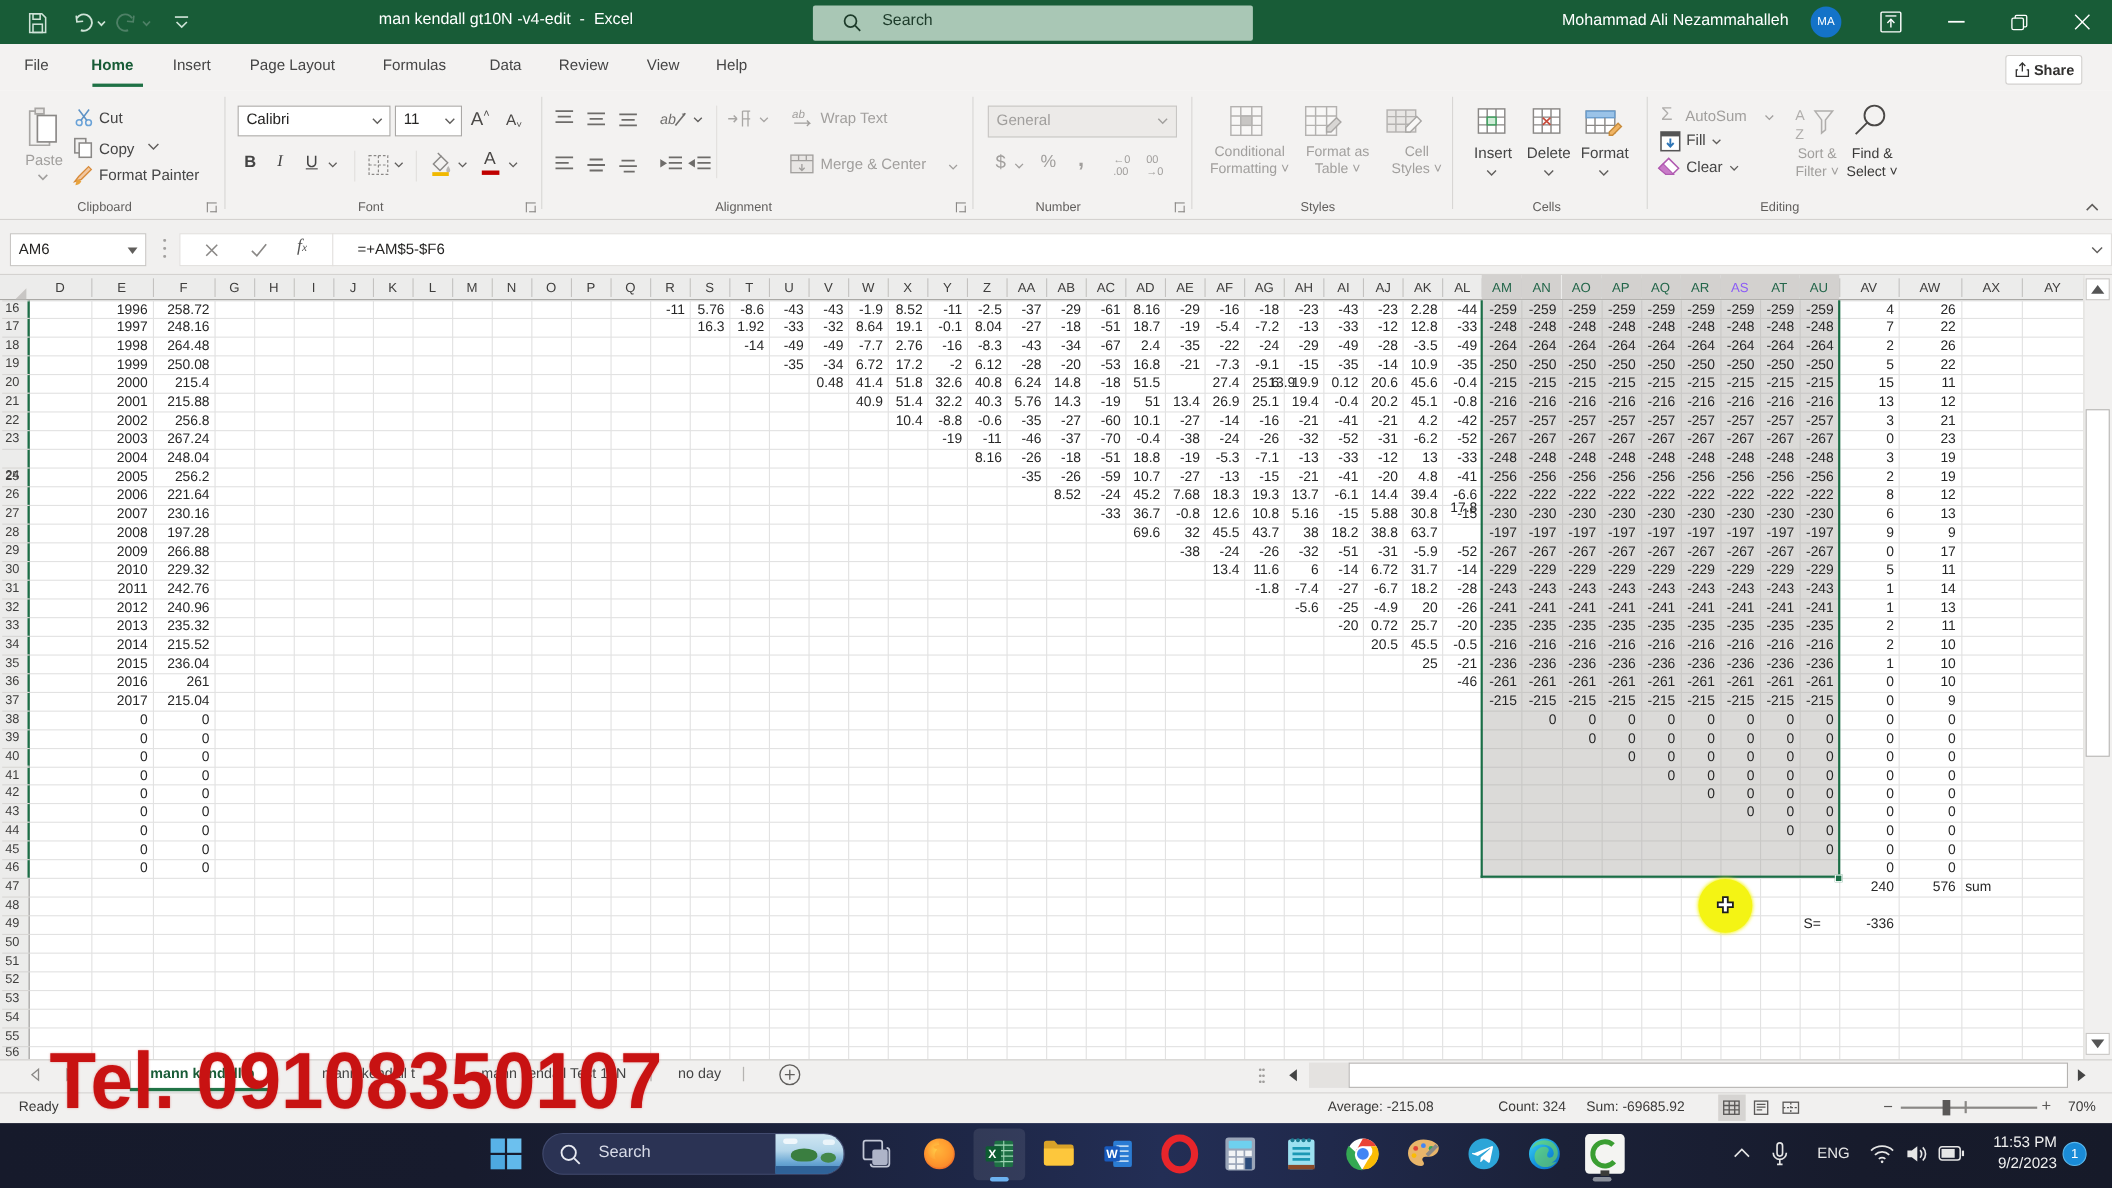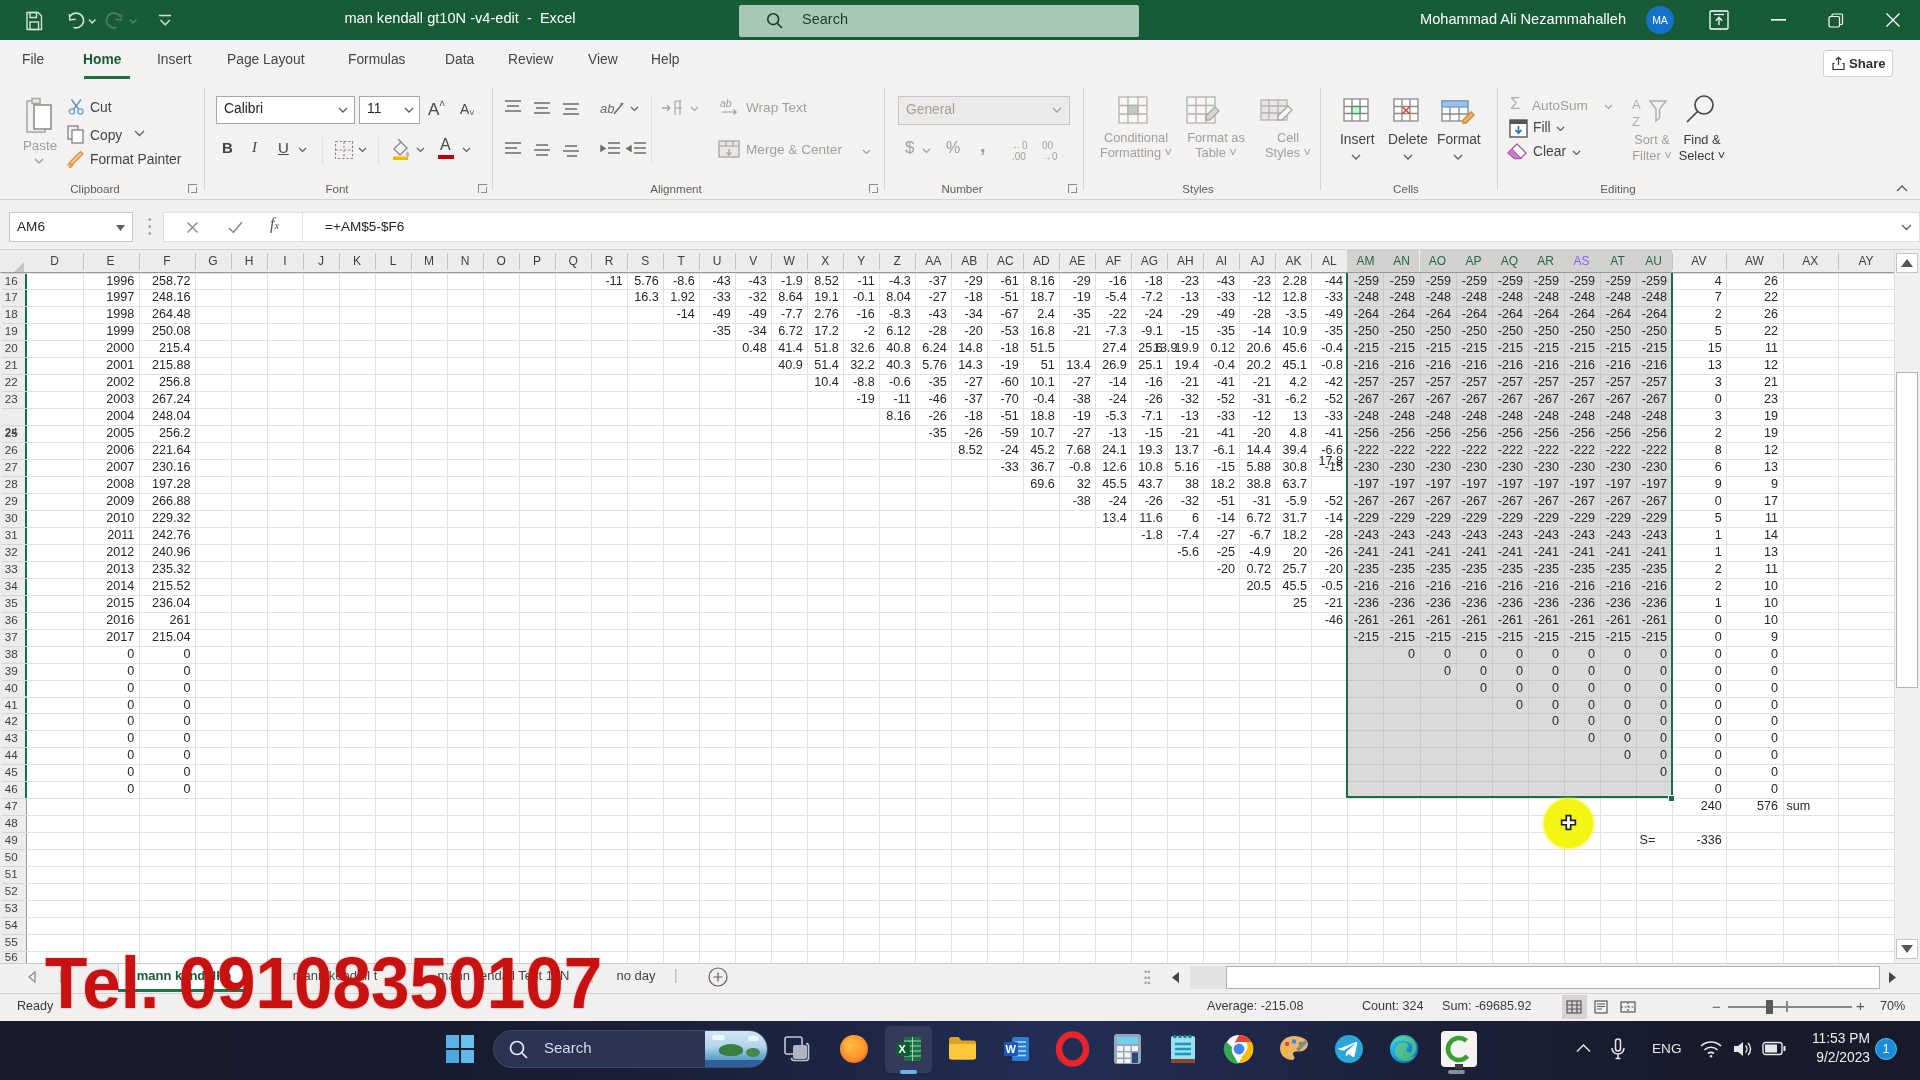--- a/index.html
+++ b/index.html
@@ -757,21 +757,21 @@
 <div class="num" style="left:82.5px;top:781.3px;width:51.75px;">0</div>
 <div class="num" style="left:138.75px;top:781.3px;width:51.75px;">0</div>
 <div class="num" style="left:591.16px;top:272.5px;width:31.51px;">-11</div>
 <div class="num" style="left:627.18px;top:272.5px;width:31.51px;">5.76</div>
 <div class="num" style="left:663.19px;top:272.5px;width:31.51px;">-8.6</div>
 <div class="num" style="left:699.2px;top:272.5px;width:31.51px;">-43</div>
 <div class="num" style="left:735.22px;top:272.5px;width:31.51px;">-43</div>
 <div class="num" style="left:771.23px;top:272.5px;width:31.51px;">-1.9</div>
 <div class="num" style="left:807.25px;top:272.5px;width:31.51px;">8.52</div>
 <div class="num" style="left:843.26px;top:272.5px;width:31.51px;">-11</div>
-<div class="num" style="left:879.28px;top:272.5px;width:31.51px;">-4.3</div>
+<div class="num" style="left:879.28px;top:272.5px;width:31.51px;">-2.5</div>
 <div class="num" style="left:915.29px;top:272.5px;width:31.51px;">-37</div>
 <div class="num" style="left:951.31px;top:272.5px;width:31.51px;">-29</div>
 <div class="num" style="left:987.32px;top:272.5px;width:31.51px;">-61</div>
 <div class="num" style="left:1023.34px;top:272.5px;width:31.51px;">8.16</div>
 <div class="num" style="left:1059.35px;top:272.5px;width:31.51px;">-29</div>
 <div class="num" style="left:1095.37px;top:272.5px;width:31.51px;">-16</div>
 <div class="num" style="left:1131.38px;top:272.5px;width:31.51px;">-18</div>
 <div class="num" style="left:1167.4px;top:272.5px;width:31.51px;">-23</div>
 <div class="num" style="left:1203.41px;top:272.5px;width:31.51px;">-43</div>
 <div class="num" style="left:1239.42px;top:272.5px;width:31.51px;">-23</div>
@@ -918,21 +918,21 @@
 <div class="num" style="left:1131.38px;top:425.14px;width:31.51px;">-15</div>
 <div class="num" style="left:1167.4px;top:425.14px;width:31.51px;">-21</div>
 <div class="num" style="left:1203.41px;top:425.14px;width:31.51px;">-41</div>
 <div class="num" style="left:1239.42px;top:425.14px;width:31.51px;">-20</div>
 <div class="num" style="left:1275.44px;top:425.14px;width:31.51px;">4.8</div>
 <div class="num" style="left:1311.45px;top:425.14px;width:31.51px;">-41</div>
 <div class="num" style="left:951.31px;top:442.1px;width:31.51px;">8.52</div>
 <div class="num" style="left:987.32px;top:442.1px;width:31.51px;">-24</div>
 <div class="num" style="left:1023.34px;top:442.1px;width:31.51px;">45.2</div>
 <div class="num" style="left:1059.35px;top:442.1px;width:31.51px;">7.68</div>
-<div class="num" style="left:1095.37px;top:442.1px;width:31.51px;">24.1</div>
+<div class="num" style="left:1095.37px;top:442.1px;width:31.51px;">18.3</div>
 <div class="num" style="left:1131.38px;top:442.1px;width:31.51px;">19.3</div>
 <div class="num" style="left:1167.4px;top:442.1px;width:31.51px;">13.7</div>
 <div class="num" style="left:1203.41px;top:442.1px;width:31.51px;">-6.1</div>
 <div class="num" style="left:1239.42px;top:442.1px;width:31.51px;">14.4</div>
 <div class="num" style="left:1275.44px;top:442.1px;width:31.51px;">39.4</div>
 <div class="num" style="left:1311.45px;top:442.1px;width:31.51px;">-6.6</div>
 <div class="num" style="left:987.32px;top:459.06px;width:31.51px;">-33</div>
 <div class="num" style="left:1023.34px;top:459.06px;width:31.51px;">36.7</div>
 <div class="num" style="left:1059.35px;top:459.06px;width:31.51px;">-0.8</div>
 <div class="num" style="left:1095.37px;top:459.06px;width:31.51px;">12.6</div>

